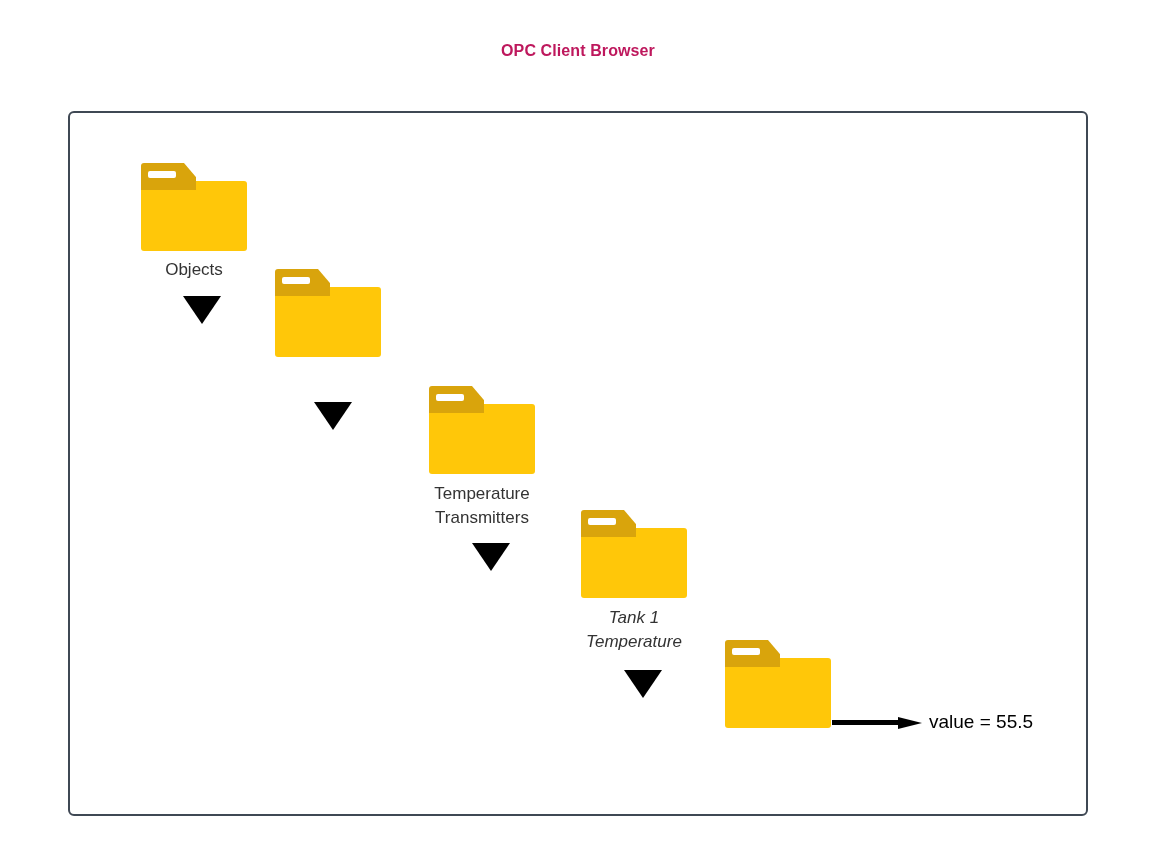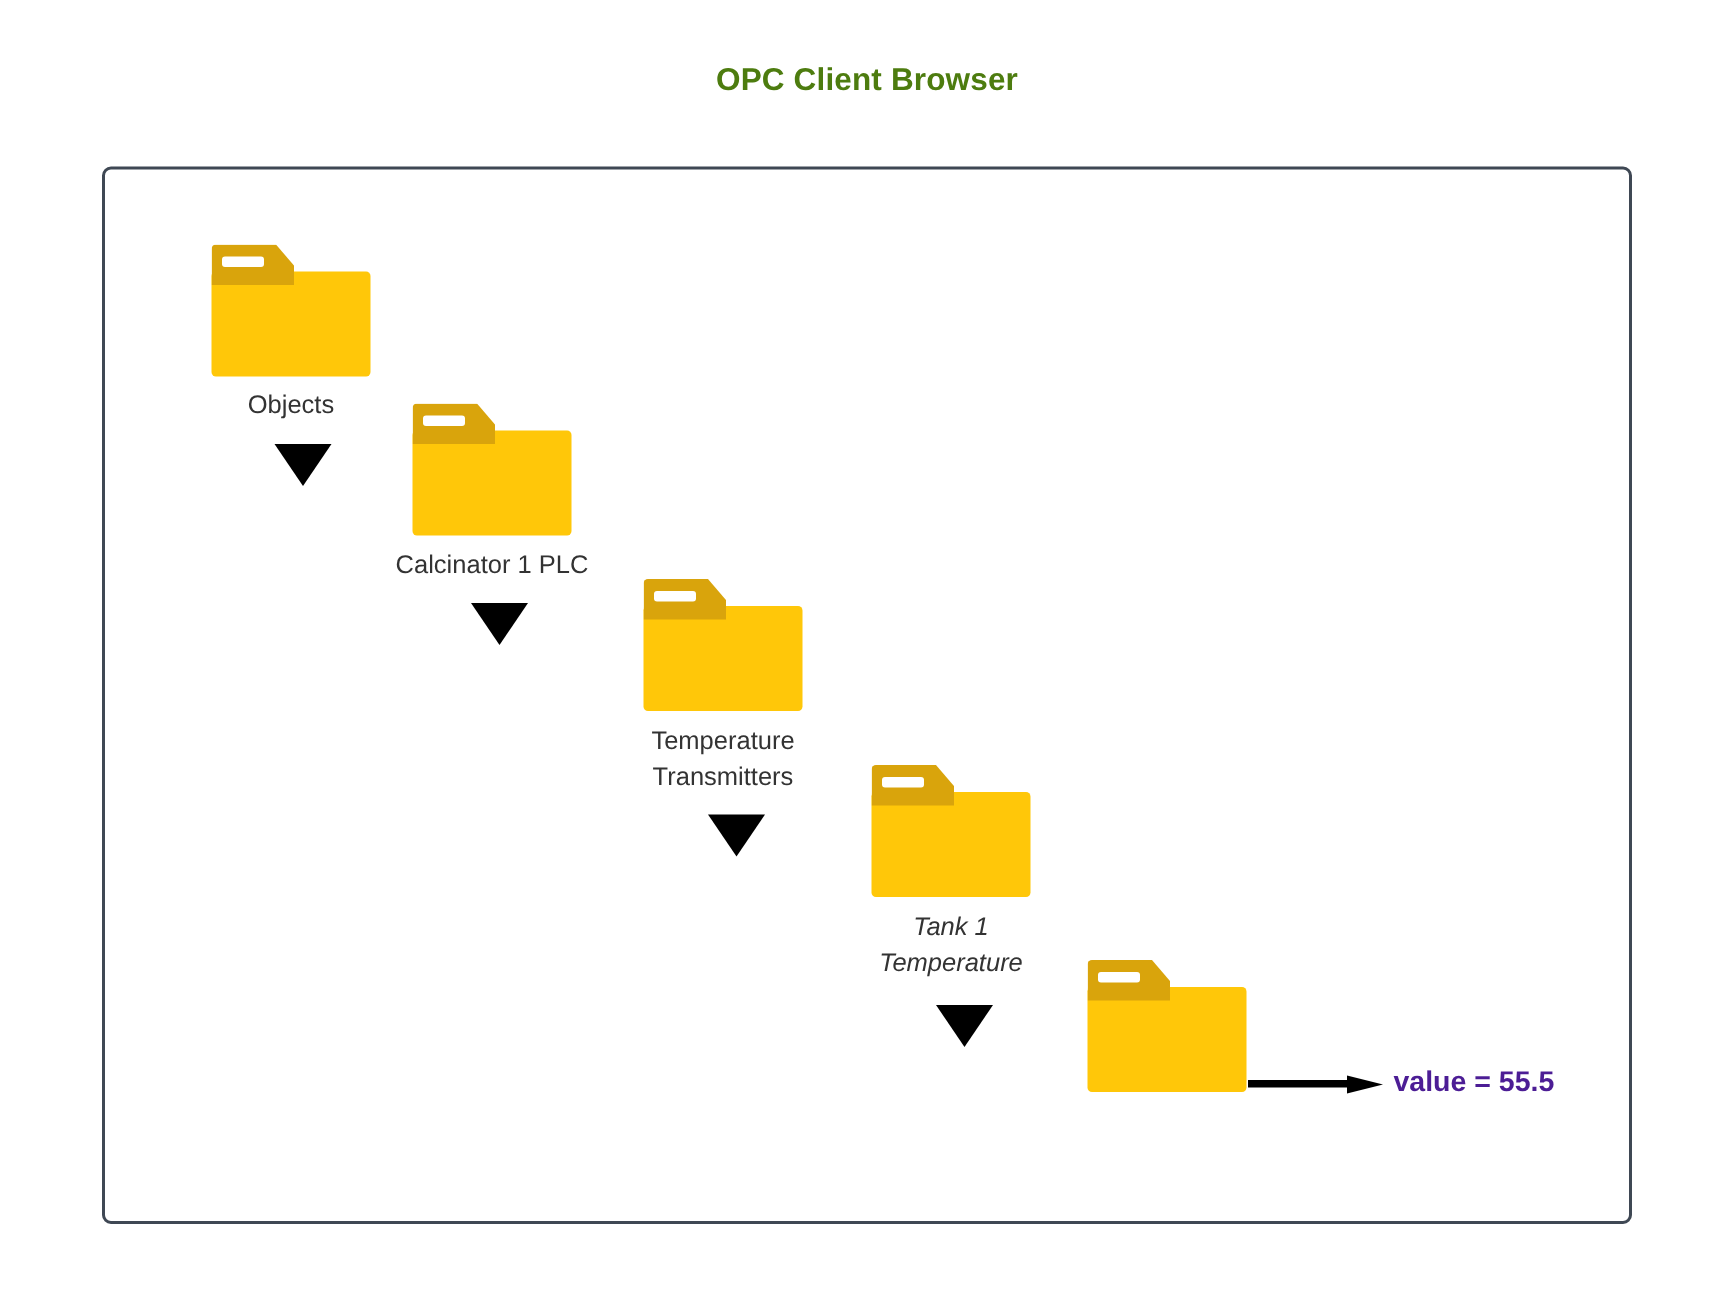--- a/index.html
+++ b/index.html
@@ -15,23 +15,23 @@
     overflow: hidden;
   }
 
   
   #page-title {
     position: absolute;
     top: 42px;
     left: 0;
     width: 1156px;
     text-align: center;
-    font-size: 21px;
+    font-size: 16px;
     font-weight: bold;
-    color: #4d7c0f;
+    color: #be185d;
     letter-spacing: 0.1px;
   }
 
   
   #diagram-frame {
     position: absolute;
     left: 68px;
     top: 111px;
     width: 1020px;
     height: 705px;
@@ -125,23 +125,22 @@
     height: 0;
     border-top: 6px solid transparent;
     border-bottom: 6px solid transparent;
     border-left: 24px solid #000000;
   }
   #value-readout {
     position: absolute;
     left: 929px;
     top: 711px;
     font-size: 19px;
-    color: #4c1d95;
+    color: #000000;
     white-space: nowrap;
-    font-weight: bold;
   }
 </style>
 </head>
 <body>
 
 <div id="page-title">OPC Client Browser</div>
 
 <div id="diagram-frame">
 
   <div class="node" style="left:71px; top:50px; width:106px; height:88px;">
@@ -157,21 +156,20 @@
   <div class="down-arrow" style="left:113px; top:183px;"></div>
 
   <div class="node" style="left:205px; top:156px; width:106px; height:88px;">
     <div class="folder-icon">
       <div class="folder-body"></div>
       <div class="folder-tab">
         <div class="folder-slot"></div>
       </div>
     </div>
   </div>
-  <div class="node-label" style="left:165px; top:252px; width:186px;">Calcinator 1 PLC</div>
 
   <div class="down-arrow" style="left:244px; top:289px;"></div>
 
   <div class="node" style="left:359px; top:273px; width:106px; height:88px;">
     <div class="folder-icon">
       <div class="folder-body"></div>
       <div class="folder-tab">
         <div class="folder-slot"></div>
       </div>
     </div>

